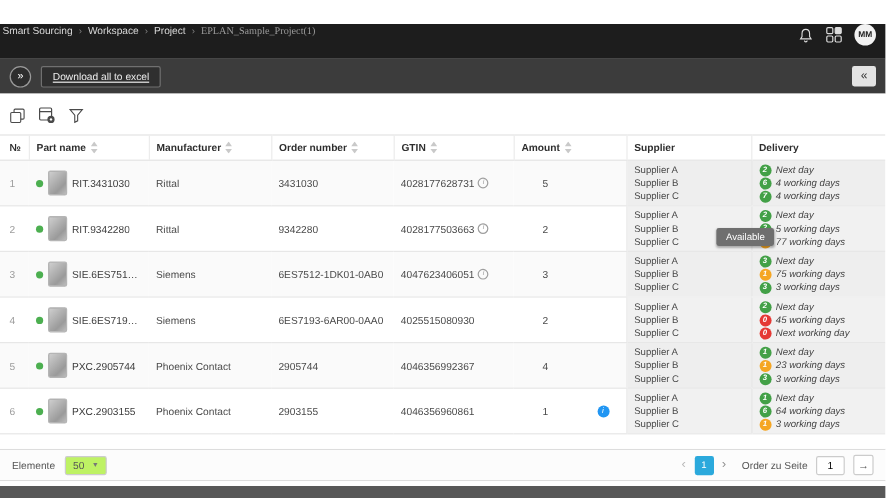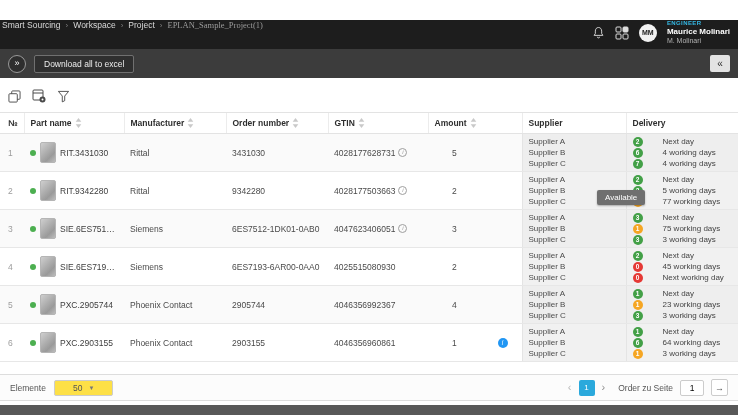--- a/index.html
+++ b/index.html
@@ -23,21 +23,21 @@
   .user-name { color:#fff; font-size:8px; font-weight:bold; }
   .user-sub  { color:#b3b3b3; font-size:7px; }
 
   
   .toolbar { height:29px; background:#3c3c3c; display:flex; align-items:center;
              gap:8px; padding:0 8px; flex:0 0 auto; }
   .expand-btn { width:18px; height:18px; border-radius:50%; background:#2e2e2e;
                 border:1px solid #9a9a9a; color:#fff; font-size:9px; line-height:1;
                 display:flex; align-items:center; justify-content:center; cursor:pointer; }
   .btn-dark { background:#2f2f2f; border:1px solid #707070; color:#ececec; font-size:8.5px;
-              padding:3px 9px; border-radius:2px; cursor:pointer; }
+              padding:3px 9px; border-radius:2px; cursor:pointer;text-decoration:underline; }
   .btn-blue { display:flex; background:var(--accent); border-radius:2px; color:#fff;
               font-size:8.5px; cursor:pointer; overflow:hidden; }
   .btn-blue .label { padding:3.5px 9px; }
   .btn-blue .caret { padding:0 6px; border-left:1px solid rgba(255,255,255,.4);
                      font-size:6px; display:flex; align-items:center; }
   .collapse-btn { margin-left:auto; background:#e3e3e3; color:#2f2f2f; width:20px; height:17px;
                   border-radius:2px; display:flex; align-items:center; justify-content:center;
                   font-size:10px; cursor:pointer; }
 
   
@@ -73,39 +73,39 @@
                font-style:italic; flex:0 0 auto; cursor:pointer; }
   .cell-amount .amount-wrap { display:flex; align-items:center; }
   .amount-value { margin-left:18px; }
   .info-icon-blue { width:10px; height:10px; background:#2196f3; border-radius:50%;
                     color:#fff; font-size:6.5px; line-height:10px; text-align:center;
                     font-style:italic; margin-left:auto; margin-right:8px; cursor:pointer; }
   .cell-suppliers, .cell-delivery { background:#f1f1f1 !important; font-size:8px;
                     line-height:11px; border-left:1px solid #e4e4e4; }
   tbody tr:nth-child(odd) .cell-suppliers, tbody tr:nth-child(odd) .cell-delivery { background:#eeeeee !important; }
   .supplier-line { color:#4a4a4a; }
-  .delivery-line { display:flex; align-items:center; gap:20px; height:11px; }
+  .delivery-line { display:flex; align-items:center; gap:4px; height:11px;font-style:italic; }
   .badge { width:10px; height:10px; border-radius:50%; color:#fff; font-size:6.5px;
            font-weight:bold; line-height:10px; text-align:center; flex:0 0 auto; }
   .b-green  { background:var(--badge-green); }
   .b-orange { background:var(--badge-orange); }
   .b-red    { background:var(--badge-red); }
   .delivery-text { color:#444; }
 
   
   .tooltip { position:absolute; left:597px; top:112px; background:#6f6f6f; color:#fff;
              font-size:8px; padding:3px 8px; border-radius:2px; z-index:5;
              box-shadow:0 1px 2px rgba(0,0,0,.3); }
 
   
   .footer { height:27px; flex:0 0 auto; background:#fcfcfc; border-top:1px solid #ddd;
             border-bottom:1px solid #ddd; display:flex; align-items:center; padding:0 10px;
             font-size:8.5px; color:#555; }
   .pagesize-select { display:flex; align-items:center; gap:6px; border:1px solid #ccc;
-            border-radius:2px; background:#fde047; padding:2px 18px; margin-left:8px; cursor:pointer; }
+            border-radius:2px; background:#bef264; padding:2px 6px; margin-left:8px; cursor:pointer; }
   .pagesize-caret { font-size:6px; color:#777; }
   .pagination { margin-left:auto; display:flex; align-items:center; gap:7px; }
   .pg-chevron { color:#b9b9b9; font-size:11px; cursor:pointer; line-height:1; }
   .pg-chevron.next { color:#8f8f8f; }
   .page-btn { width:16px; height:16px; background:var(--accent); color:#fff; font-size:8px;
               border-radius:2px; display:flex; align-items:center; justify-content:center; cursor:pointer; }
   .goto-label { margin-left:6px; }
   .goto-input { width:24px; height:16px; border:1px solid #ccc; border-radius:2px;
                 font-size:8.5px; text-align:center; font-family:"Liberation Sans",sans-serif; }
   .goto-btn { width:17px; height:17px; border:1px solid #ccc; background:#fff; border-radius:2px;
@@ -136,25 +136,20 @@
     </span>
     <span class="icon-btn">
       <svg width="14" height="14" viewBox="0 0 14 14">
         <rect x="1" y="1" width="5" height="5" rx="1" fill="none" stroke="#dcdcdc"></rect>
         <rect x="8" y="1" width="5" height="5" rx="1" fill="#dcdcdc" stroke="#dcdcdc"></rect>
         <rect x="1" y="8" width="5" height="5" rx="1" fill="none" stroke="#dcdcdc"></rect>
         <rect x="8" y="8" width="5" height="5" rx="1" fill="none" stroke="#dcdcdc"></rect>
       </svg>
     </span>
     <span class="avatar">MM</span>
-    <div class="user-info">
-      <span class="user-role">ENGINEER</span>
-      <span class="user-name">Maurice Molinari</span>
-      <span class="user-sub">M. Molinari</span>
-    </div>
   </div>
 </div>
 
 <div class="toolbar">
   <span class="expand-btn">
     <span>»</span>
   </span>
   <button class="btn-dark">Download all to excel</button>
   <span class="collapse-btn">
     <span>«</span>

